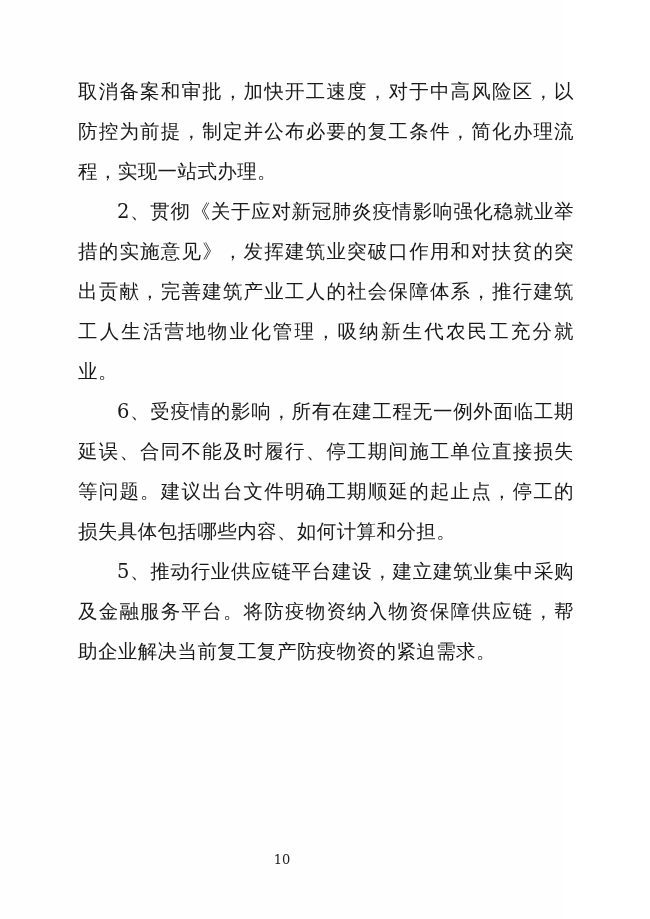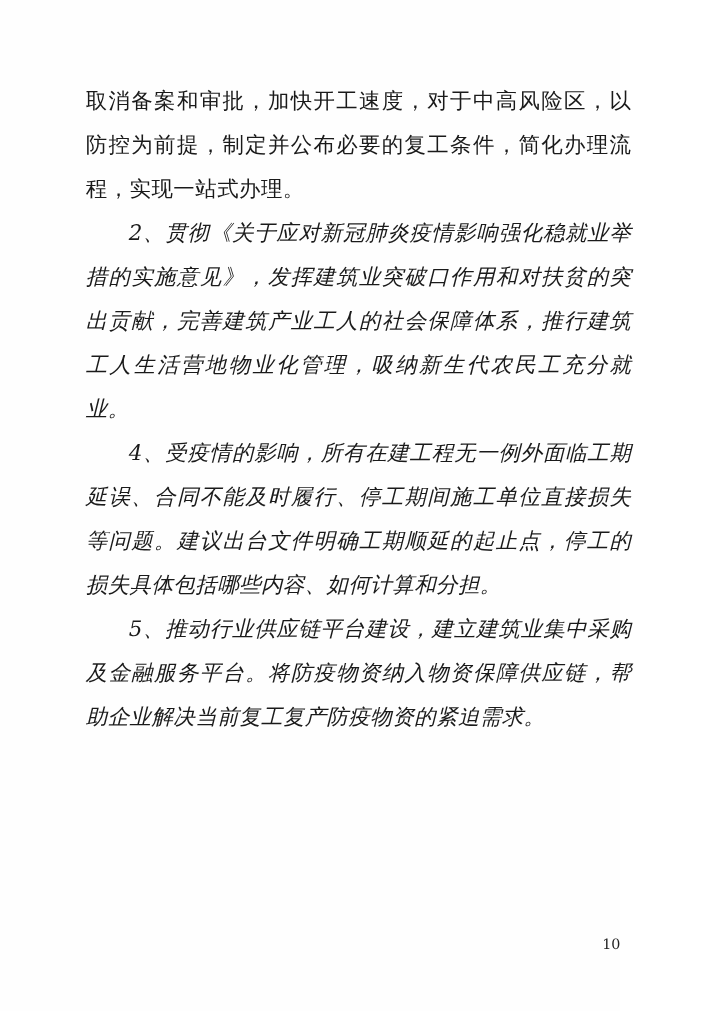--- a/index.html
+++ b/index.html
@@ -31,38 +31,37 @@
     font-size: 19.5px;
     line-height: 40px;
     letter-spacing: 0.4px;
     text-align: justify;
     text-justify: inter-ideograph;
     margin: 0 0 0 0;
     word-break: break-all;
   }
   .para.indent {
     text-indent: 39px;
-    font-style: italic;
   }
   .page-number {
     position: absolute;
     left: 0;
     right: 0;
     top: 852px;
-    text-align: right;
+    text-align: center;
     font-size: 13px;
     font-family: "DejaVu Serif", "Liberation Serif", serif;
     color: #222;
   }
 </style>
 </head>
 <body>
 
 <div class="page">
   <div class="content">
     <p class="para">取消备案和审批，加快开工速度，对于中高风险区，以防控为前提，制定并公布必要的复工条件，简化办理流程，实现一站式办理。</p>
     <p class="para indent">2、贯彻《关于应对新冠肺炎疫情影响强化稳就业举措的实施意见》，发挥建筑业突破口作用和对扶贫的突出贡献，完善建筑产业工人的社会保障体系，推行建筑工人生活营地物业化管理，吸纳新生代农民工充分就业。</p>
-    <p class="para indent">4、受疫情的影响，所有在建工程无一例外面临工期延误、合同不能及时履行、停工期间施工单位直接损失等问题。建议出台文件明确工期顺延的起止点，停工的损失具体包括哪些内容、如何计算和分担。</p>
+    <p class="para indent">6、受疫情的影响，所有在建工程无一例外面临工期延误、合同不能及时履行、停工期间施工单位直接损失等问题。建议出台文件明确工期顺延的起止点，停工的损失具体包括哪些内容、如何计算和分担。</p>
     <p class="para indent">5、推动行业供应链平台建设，建立建筑业集中采购及金融服务平台。将防疫物资纳入物资保障供应链，帮助企业解决当前复工复产防疫物资的紧迫需求。</p>
 
   </div>
   <div class="page-number">10</div>
 </div>
 
 </body></html>

